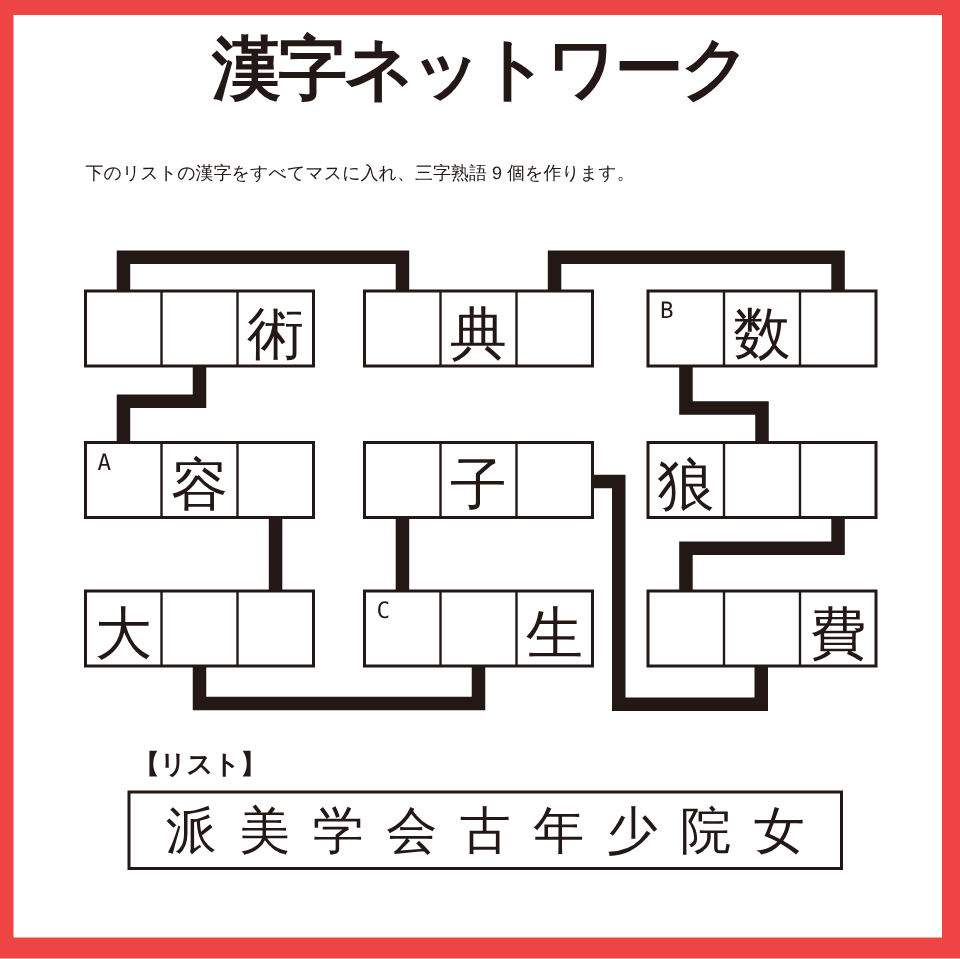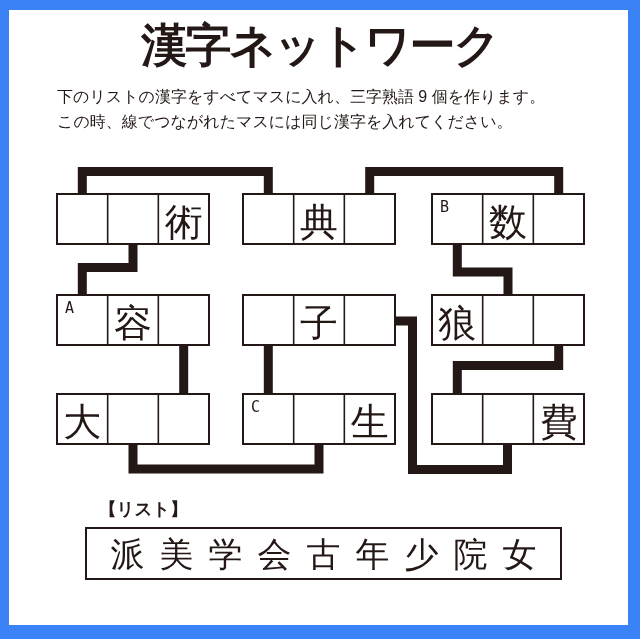--- a/index.html
+++ b/index.html
@@ -1,45 +1,44 @@
 <!DOCTYPE html>
 <html><head>
 <meta charset="utf-8">
 <style>
   html,body{margin:0;padding:0;}
-  .page{position:relative;width:640px;height:639px;background:#3b82f6;overflow:hidden;
+  .page{position:relative;width:640px;height:639px;background:#ef4444;overflow:hidden;
         font-family:"Liberation Sans",sans-serif;color:#231815;}
   .panel{position:absolute;left:9px;top:10px;width:619px;height:615px;background:#ffffff;}
   .title{position:absolute;left:0;top:19px;width:640px;text-align:center;
          font-size:46px;line-height:52px;font-weight:900;letter-spacing:-2px;color:#231815;}
-  .instructions{position:absolute;left:57px;top:85px;width:560px;
-                font-size:16px;line-height:24.5px;color:#231815;}
+  .instructions{position:absolute;left:57px;top:103px;width:560px;
+                font-size:12px;line-height:24.5px;color:#231815;}
   .puzzle-svg{position:absolute;left:0;top:0;width:640px;height:639px;}
   .conn{fill:none;stroke:#231815;stroke-width:9;}
   .box{fill:#ffffff;stroke:#231815;stroke-width:2;}
   .div{stroke:#231815;stroke-width:1.6;}
   .cell{font-size:38px;text-anchor:middle;fill:#231815;font-family:"Liberation Sans",sans-serif;}
   .blabel{font-size:15px;fill:#231815;font-family:"DejaVu Sans Mono",monospace;}
-  .list-label{position:absolute;left:99px;top:497px;font-size:17.5px;font-weight:600;color:#231815;}
+  .list-label{position:absolute;left:89px;top:497px;font-size:17.5px;font-weight:600;color:#231815;}
   .list-box{position:absolute;left:85px;top:527px;width:473px;height:49px;
             border:2px solid #231815;background:#ffffff;
             display:flex;align-items:center;justify-content:center;gap:15px;}
   .list-box span{font-size:34px;line-height:34px;color:#231815;}
 </style>
 </head>
 <body>
 
 <div class="page">
   <div class="panel"></div>
 
   <div class="title">漢字ネットワーク</div>
 
   <div class="instructions">
     <div>下のリストの漢字をすべてマスに入れ、三字熟語 9 個を作ります。</div>
-    <div>この時、線でつながれたマスには同じ漢字を入れてください。</div>
   </div>
 
   <svg class="puzzle-svg" viewBox="0 0 640 639">
 
     <path class="conn" d="M 82.3 197 V 171.5 H 268.3 V 197"></path>
     <path class="conn" d="M 369.7 197 V 171.5 H 558.7 V 197"></path>
     <path class="conn" d="M 133 242 V 267.5 H 82.3 V 298"></path>
     <path class="conn" d="M 457.3 242 V 272 H 508 V 298"></path>
     <path class="conn" d="M 183.7 343 V 396"></path>
     <path class="conn" d="M 268.3 343 V 396"></path>

